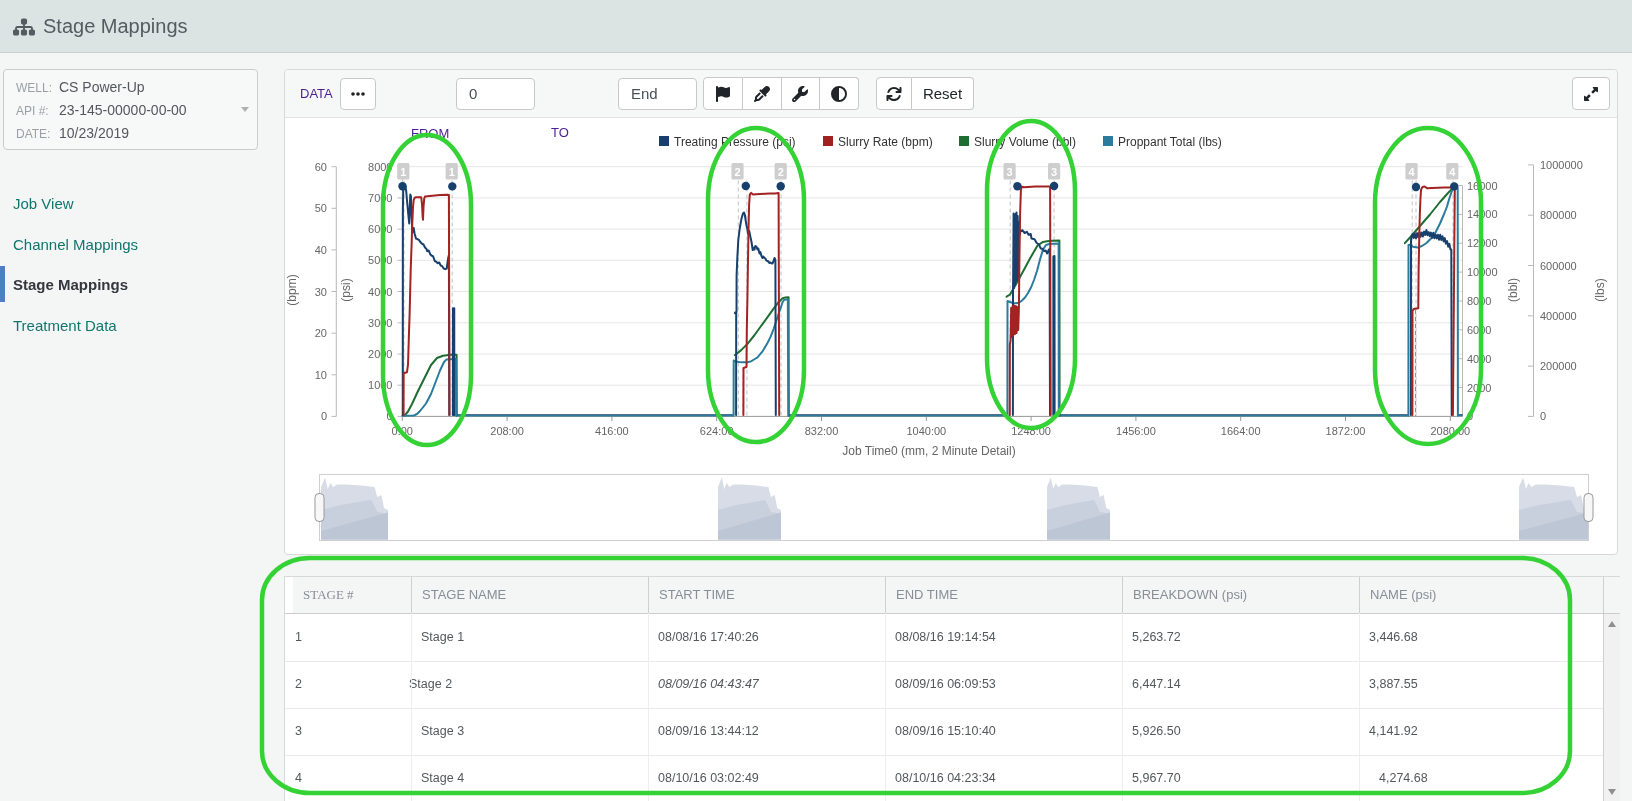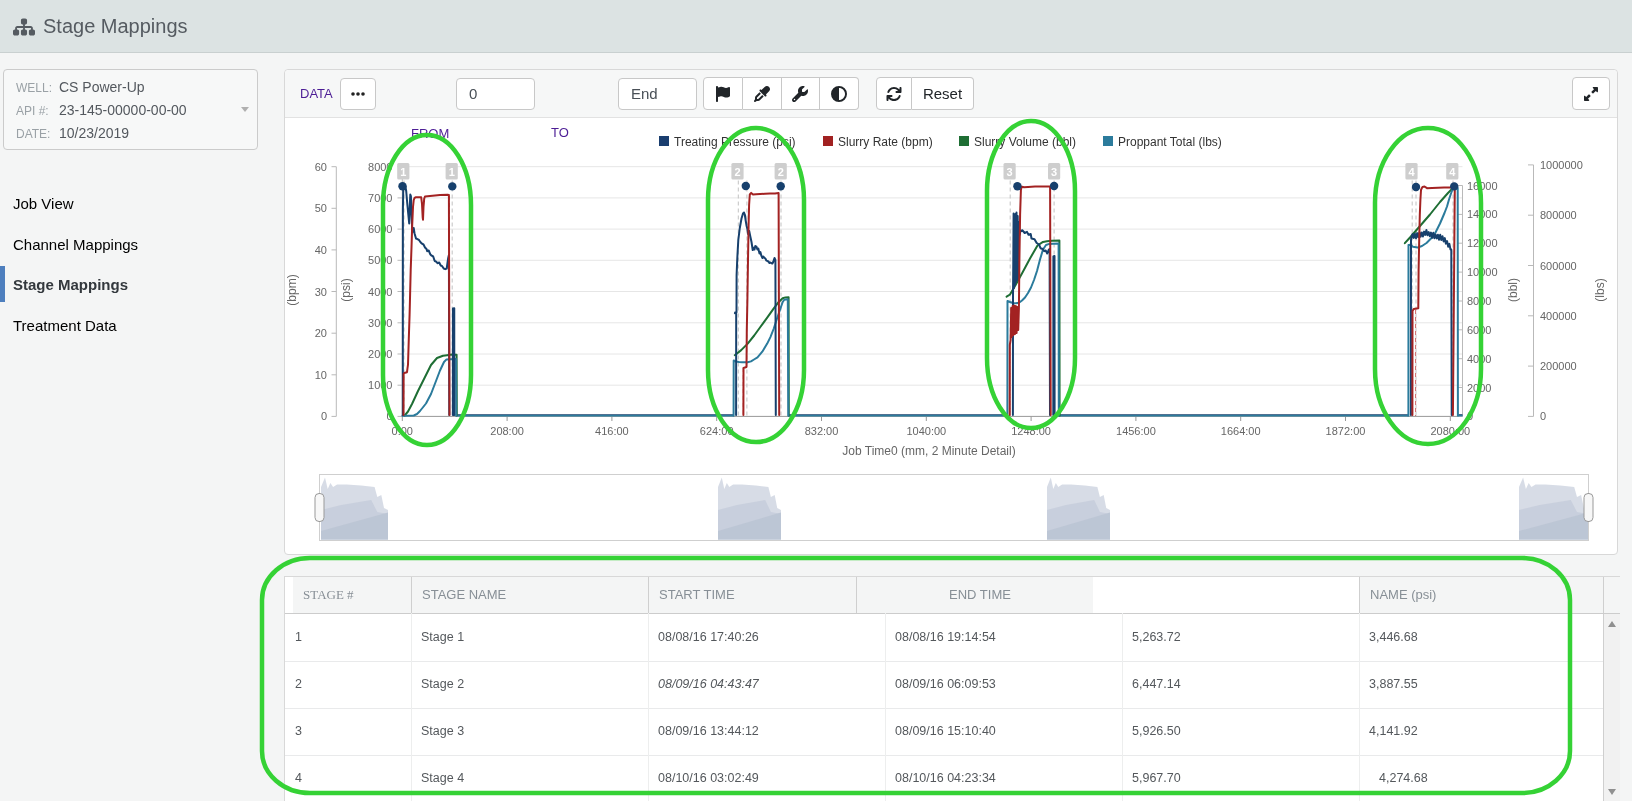--- a/index.html
+++ b/index.html
@@ -12,21 +12,21 @@
 .hdr-title { position:absolute; left:43px; top:15px; font-size:20px; color:#555b61; }
 .hdr-icon { position:absolute; left:13px; top:17px; }
 
 
 .infobox { position:absolute; left:3px; top:69px; width:255px; height:81px; background:#f7f8f8; border:1px solid #cbcbcb; border-radius:4px; }
 .il { position:absolute; font-size:12px; color:#9aa1a6; left:12px; }
 .iv { position:absolute; font-size:14px; color:#53585e; left:55px; }
 .caret { position:absolute; left:241px; top:107px; width:0; height:0; border-left:4.5px solid transparent; border-right:4.5px solid transparent; border-top:5.5px solid #b0b0b0; }
 
 
-.mi { position:absolute; left:13px; font-size:15px; color:#000000; }
+.mi { position:absolute; left:13px; font-size:15px; color:#0f766e; }
 .mi.active { font-weight:bold; color:#33383d; }
 .mbar { position:absolute; left:0; top:266px; width:5px; height:36px; background:#4e7fbe; }
 
 
 .chartpanel { position:absolute; left:284px; top:69px; width:1334px; height:486px; background:#ffffff; border:1px solid #d8d8d8; border-radius:4px; }
 .toolbar { position:absolute; left:0; top:0; width:1332px; height:48px; background:#f6f7f7; border-bottom:1px solid #e2e2e2; border-radius:4px 4px 0 0; }
 .tb-label { position:absolute; font-size:13px; color:#4c1d95; top:17px; }
 .btn { position:absolute; background:#fff; border:1px solid #c8c8c8; border-radius:4px; }
 .tb-input { position:absolute; top:8.5px; width:79px; height:32px; background:#fff; border:1px solid #c8c8c8; border-radius:4px; font-size:15px; color:#495057; line-height:30px; padding-left:12px; }
 
@@ -342,33 +342,34 @@
 <path d="M 1519,539.5 L 1519,510 1539.7,505 1570.8,500 1577.0,512 1588,514 1588,539.5 Z" fill="#c6cdda" opacity="0.85"></path>
 <path d="M 1519,539.5 L 1519,531 1588,512.5 1588,539.5 Z" fill="#bcc5d4" opacity="0.95"></path>
 <rect x="315.0" y="493.5" width="9" height="28" rx="4" fill="#f7f7f7" stroke="#999999" stroke-width="1"></rect>
 <rect x="1584.0" y="493.5" width="9" height="28" rx="4" fill="#f7f7f7" stroke="#999999" stroke-width="1"></rect>
 </svg>
 
 <div class="tablepanel" id="tablepanel">
 <div class="th first" style="left:8px; width:126px;font-family:Liberation Serif, serif;">STAGE #</div>
 <div class="th" style="left:363px; width:237px;">START TIME</div>
 <div class="th" style="left:126px; width:237px;">STAGE NAME</div>
-<div class="th" style="left:571px; width:237px;text-align:center;">END TIME</div>
+<div class="th" style="left:600px; width:237px;">END TIME</div>
+<div class="th" style="left:837px; width:237px;">BREAKDOWN (psi)</div>
 <div class="th" style="left:1074px; width:244px;">NAME (psi)</div>
 <div class="th" style="left:1318px; width:17px; padding-left:0;"></div>
 <div style="position:absolute; left:0; top:36px; width:1335px; height:1px; background:#cccccc;"></div>
 <div class="td" style="left:0px; top:53px; width:126px;">1</div>
 <div class="td" style="left:126px; top:53px; width:237px;">Stage 1</div>
 <div class="td" style="left:363px; top:53px; width:237px;">08/08/16 17:40:26</div>
 <div class="td" style="left:600px; top:53px; width:237px;">08/08/16 19:14:54</div>
 <div class="td" style="left:837px; top:53px; width:237px;">5,263.72</div>
 <div class="td" style="left:1074px; top:53px; width:244px;">3,446.68</div>
 <div class="row-border" style="top:84px;"></div>
 <div class="td" style="left:0px; top:100px; width:126px;">2</div>
-<div class="td" style="left:126px; top:100px; width:237px;">Stage 2</div>
+<div class="td" style="left:114px; top:100px; width:237px;">Stage 2</div>
 <div class="td" style="left:363px; top:100px; width:237px;font-style:italic;">08/09/16 04:43:47</div>
 <div class="td" style="left:600px; top:100px; width:237px;">08/09/16 06:09:53</div>
 <div class="td" style="left:837px; top:100px; width:237px;">6,447.14</div>
 <div class="td" style="left:1074px; top:100px; width:244px;">3,887.55</div>
 <div class="row-border" style="top:131px;"></div>
 <div class="td" style="left:0px; top:147px; width:126px;">3</div>
 <div class="td" style="left:126px; top:147px; width:237px;">Stage 3</div>
 <div class="td" style="left:363px; top:147px; width:237px;">08/09/16 13:44:12</div>
 <div class="td" style="left:600px; top:147px; width:237px;">08/09/16 15:10:40</div>
 <div class="td" style="left:837px; top:147px; width:237px;">5,926.50</div>

